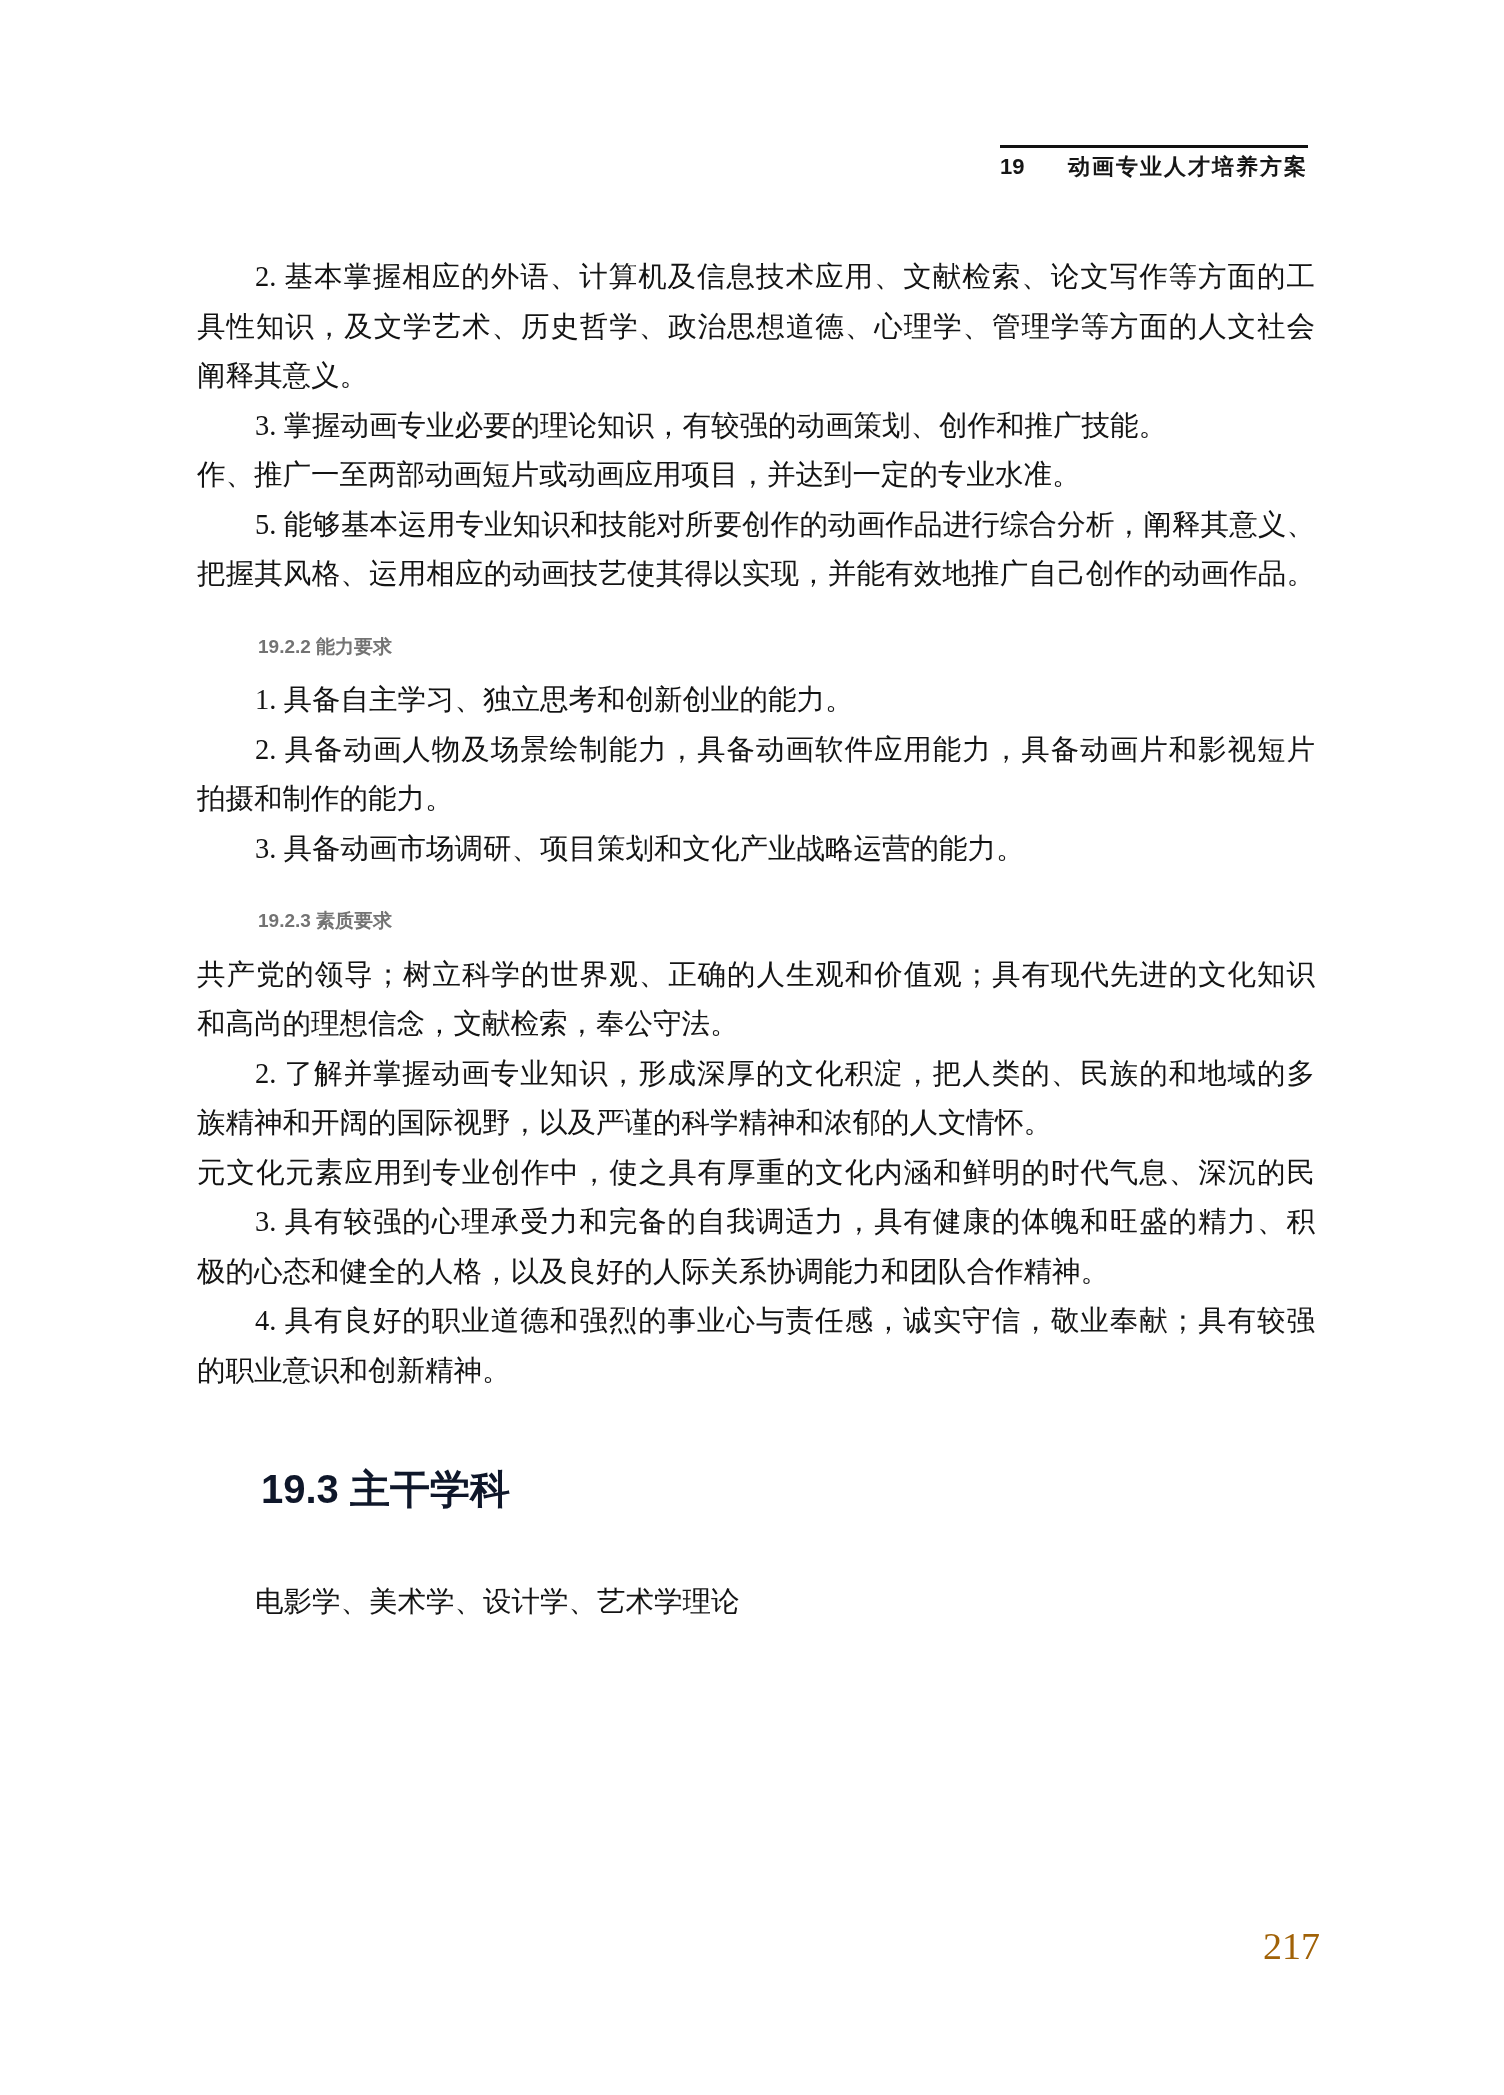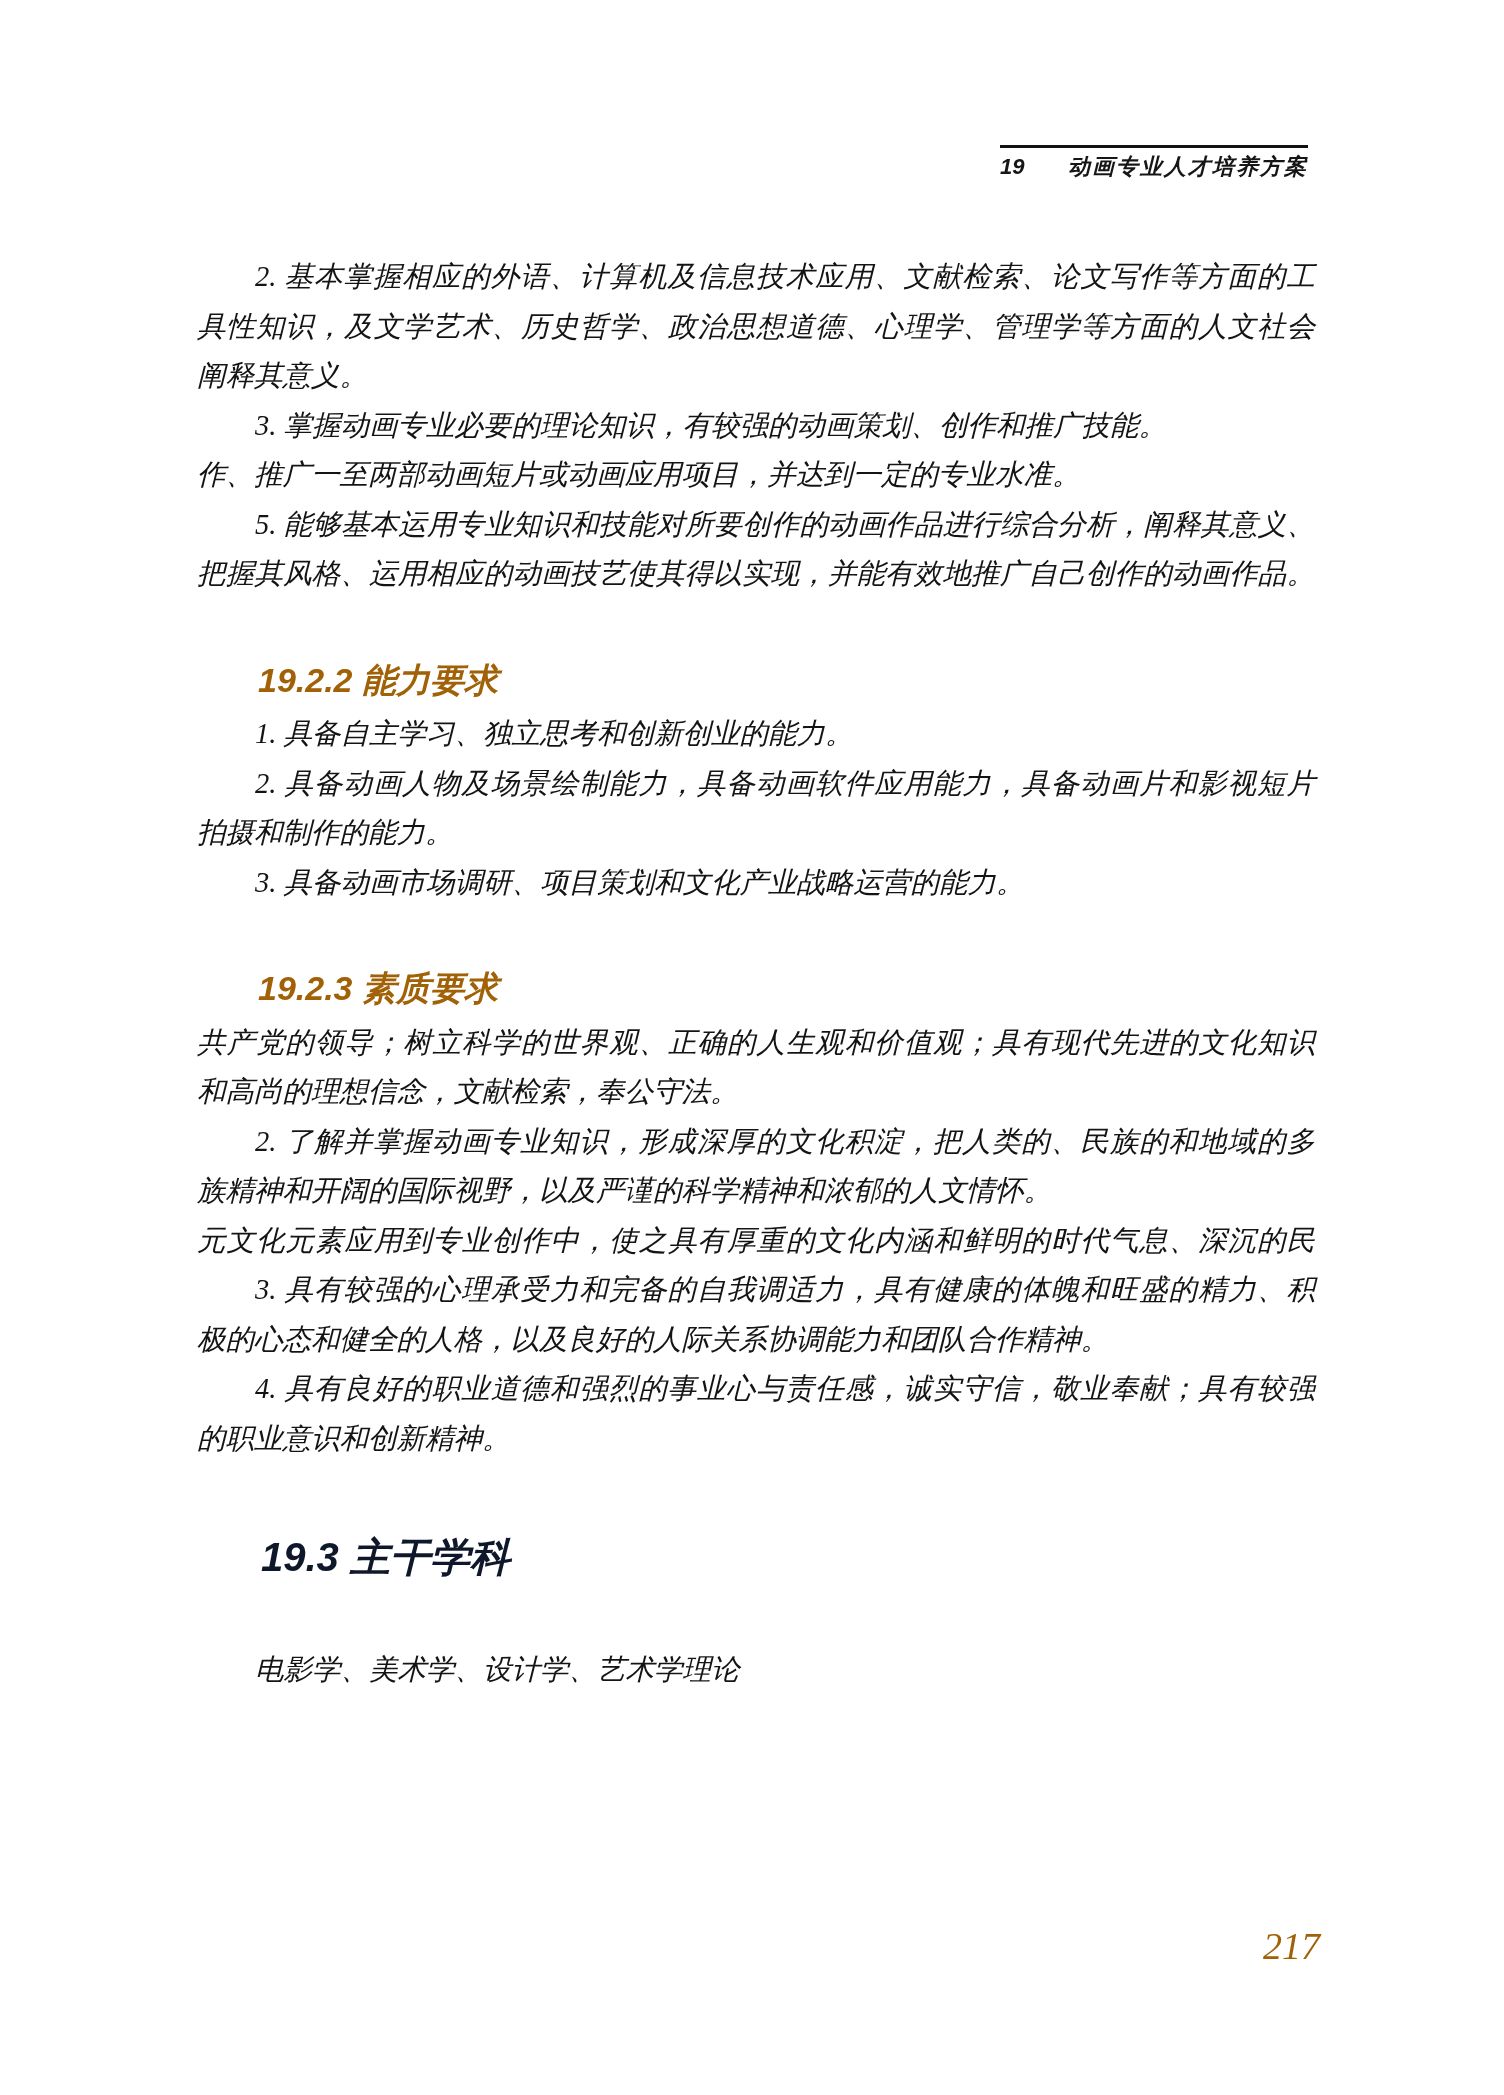--- a/index.html
+++ b/index.html
@@ -8,21 +8,20 @@
     background: #ffffff;
   }
   #page {
     position: relative;
     width: 1504px;
     height: 2041px;
     background: #ffffff;
     color: #111111;
     font-family: "Liberation Serif", serif;
     overflow: hidden;
-    font-style: italic;
   }
 
   
   .running-header {
     position: absolute;
     left: 1000px;
     top: 145px;
     width: 308px;
   }
   .running-header .rule {
@@ -59,26 +58,26 @@
   .ln { min-height: 49.5px; }
   .ln.full {
     text-align: justify;
     text-align-last: justify;
   }
   .ln.first { padding-left: 58px; }
 
   .h3 {
     font-family: "Liberation Sans", sans-serif;
     font-weight: bold;
-    font-size: 34px;
+    font-size: 19px;
     line-height: 49.5px;
     padding-left: 61px;
-    margin-top: 57px;
+    margin-top: 23px;
     margin-bottom: 4px;
-    color: #a16207;
+    color: #737373;
   }
   .h2 {
     font-family: "Liberation Sans", sans-serif;
     font-weight: 600;
     font-size: 40px;
     line-height: 48px;
     padding-left: 64px;
     margin-top: 70px;
     color: #0f172a;
   }

